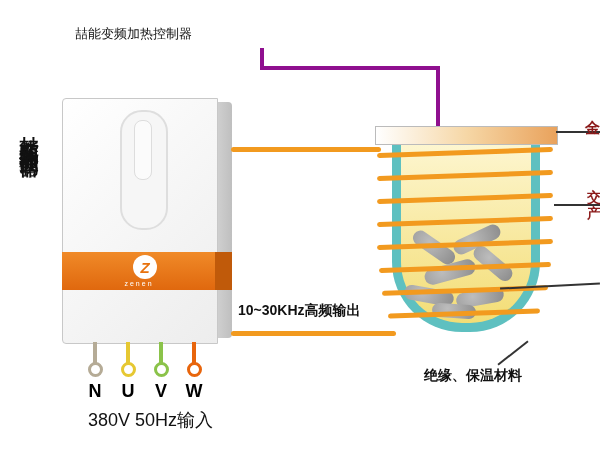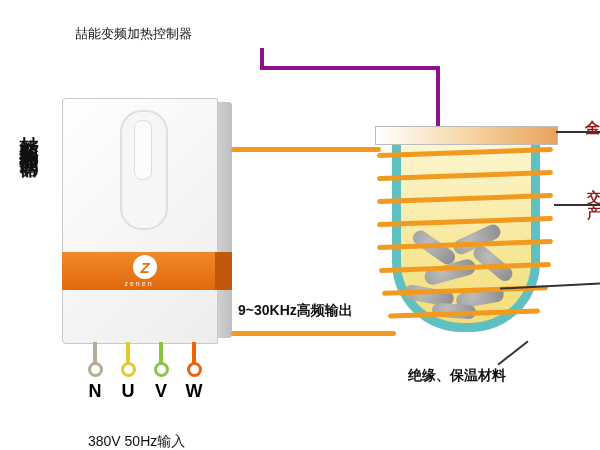--- a/index.html
+++ b/index.html
@@ -29,35 +29,35 @@
   .ctrl-band-side{left:215px;top:252px;width:17px;height:38px;background:#c05a0a;}
   .logo-circle{left:133px;top:255px;width:24px;height:24px;border-radius:50%;background:#fff;
     display:flex;align-items:center;justify-content:center;font-weight:bold;font-style:italic;
     color:#e8720e;font-size:15px;}
   .brand-text{left:62px;top:280px;width:154px;text-align:center;color:#fff;font-size:7px;letter-spacing:2px;text-transform:lowercase;}
 
   
   .wire{top:342px;width:4px;height:22px;}
   .ring{top:362px;width:9px;height:9px;border-radius:50%;background:#fff;border-width:3px;border-style:solid;}
   .term-letter{top:381px;width:20px;text-align:center;font-size:18px;font-weight:bold;color:#000;}
-  .input-label{left:88px;top:408px;font-size:14px;color:#111;margin-top:25px;}
+  .input-label{left:88px;top:408px;font-size:18px;color:#111;}
 
   
   .lid{left:375px;top:126px;width:181px;height:17px;background:linear-gradient(to right,#ffffff,#f6d7a6,#e9a25c);border:1px solid #bbb;}
   .vessel{left:392px;top:143px;width:130px;height:180px;border:9px solid #5ec0c0;border-top:none;
     border-radius:0 0 70px 70px;background:linear-gradient(#fdf6d0,#f3dd75);}
   .coil{background:#f29a1f;height:5px;border-radius:3px;}
   .lead{background:#f29a1f;height:5px;border-radius:3px;}
   .stone{background:radial-gradient(circle at 35% 35%,#bdbdbd,#8c8c8c);border-radius:10px;}
 
   
   .leader{background:#333;height:2px;}
   .red-label{color:#8b1a1a;font-weight:bold;font-size:15px;}
   .output-label{left:238px;top:302px;font-size:14px;font-weight:bold;color:#111;}
-  .insulation-label{left:408px;top:367px;font-size:14px;font-weight:bold;color:#111;}
+  .insulation-label{left:424px;top:367px;font-size:14px;font-weight:bold;color:#111;}
 </style>
 </head>
 <body>
 
 <div id="stage">
 
   <div class="abs left-title">喆能变频加热控制器</div>
 
   <div class="abs annotation">
     <div>喆能变频加热控制器</div>
@@ -109,21 +109,21 @@
   <div class="abs coil" style="left:377px;top:196px;width:176px;transform:rotate(-2deg);"></div>
   <div class="abs coil" style="left:377px;top:219px;width:176px;transform:rotate(-2deg);"></div>
   <div class="abs coil" style="left:377px;top:242px;width:176px;transform:rotate(-2deg);"></div>
   <div class="abs coil" style="left:379px;top:265px;width:172px;transform:rotate(-2deg);"></div>
   <div class="abs coil" style="left:382px;top:288px;width:166px;transform:rotate(-2deg);"></div>
   <div class="abs coil" style="left:388px;top:311px;width:152px;transform:rotate(-2deg);"></div>
 
   <div class="abs lead" style="left:231px;top:147px;width:150px;"></div>
   <div class="abs lead" style="left:231px;top:331px;width:165px;"></div>
 
-  <div class="abs output-label">9~30KHz高频输出</div>
+  <div class="abs output-label">10~30KHz高频输出</div>
 
   <div class="abs leader" style="left:556px;top:131px;width:44px;"></div>
   <div class="abs red-label" style="left:585px;top:119px;">金</div>
 
   <div class="abs leader" style="left:554px;top:204px;width:46px;"></div>
   <div class="abs red-label" style="left:587px;top:189px;font-size:14px;">交</div>
   <div class="abs red-label" style="left:587px;top:205px;font-size:14px;">产</div>
 
   <div class="abs leader" style="left:500px;top:285px;width:100px;transform:rotate(-3deg);"></div>
 

